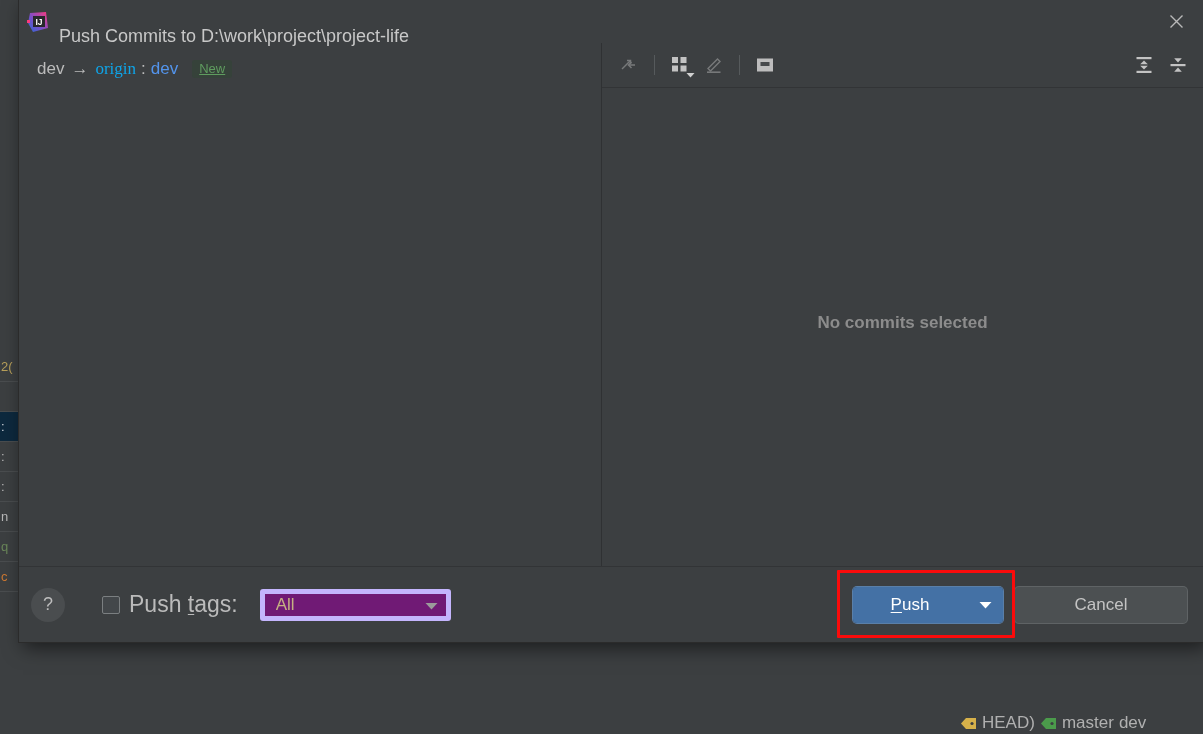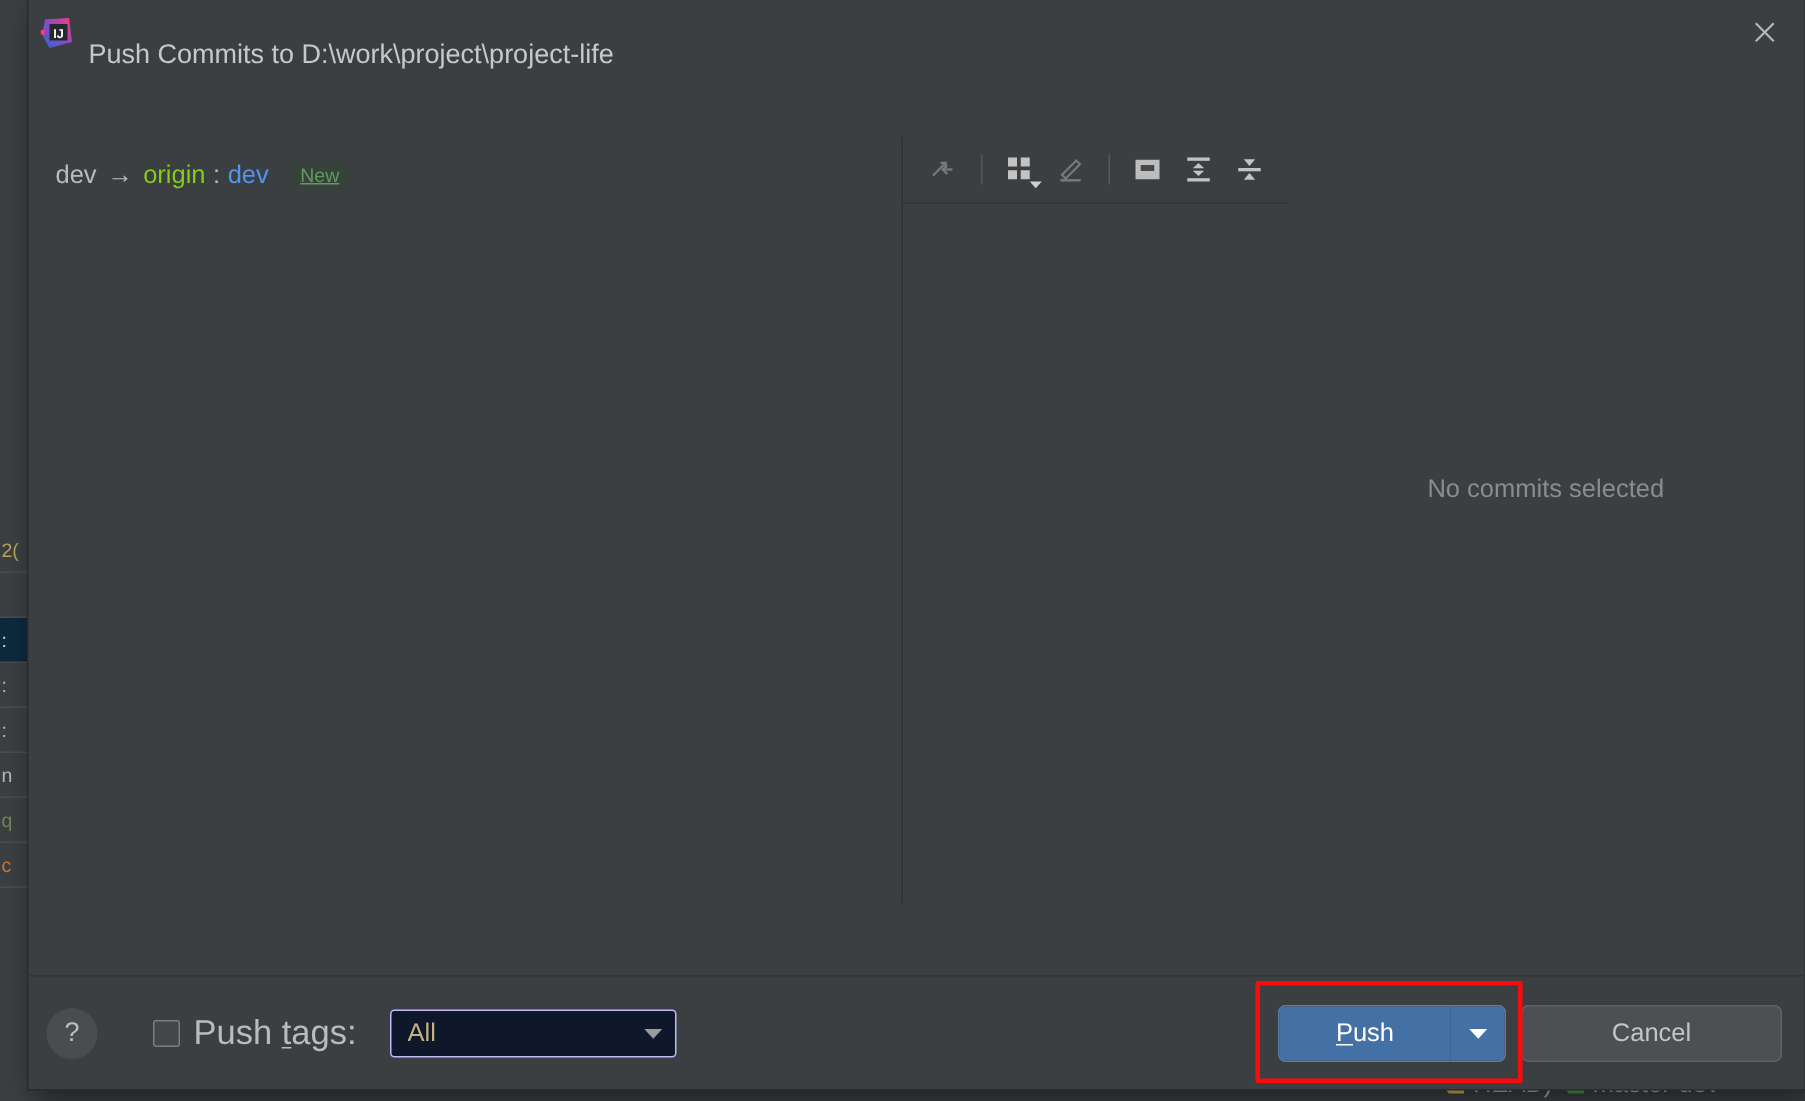--- a/index.html
+++ b/index.html
@@ -94,27 +94,26 @@
   }
   .tag-ico { display: inline-block; width: 17px; height: 13px; }
   .tag-ico svg { display: block; }
 
   
   #push-dialog {
     position: absolute;
     left: 19px;
     top: 0;
     width: 1184px;
-    height: 726px;
+    height: 642px;
     background: #3c3f41;
     box-shadow: 0 0 0 1px #2b2b2b, 4px 6px 18px rgba(0,0,0,.55);
     display: flex;
     flex-direction: column;
     box-sizing: border-box;
-    gap: 48px;
   }
 
   
   .dlg-titlebar {
     height: 43px;
     flex: 0 0 43px;
     display: flex;
     align-items: center;
     padding: 0 0 0 8px;
     box-sizing: border-box;
@@ -167,43 +166,44 @@
     font-size: 17px;
     white-space: nowrap;
   }
   .spec-src { color: #bbbbbb; }
   .spec-arrow {
     color: #bbbbbb;
     margin: 0 7px;
     font-size: 17px;
     display: inline-block;
   }
-  .spec-remote { color: #84cc16; }
+  .spec-remote { color: #0ea5e9; font-family: Liberation Serif, serif; }
   .spec-colon { color: #bbbbbb; margin: 0 5px; }
   .spec-branch { color: #5394ec; }
   .new-badge {
     margin-left: 14px;
     background: #36423a;
     color: #5f9c5f;
     font-size: 13px;
     padding: 2px 7px 3px;
     border-radius: 3px;
     line-height: 1;
     text-decoration: underline;
   }
   .commit-list {
     flex: 1 1 auto;
     min-height: 0;
   }
 
   .right-pane {
     flex: 1 1 auto;
     display: flex;
-    flex-direction: row;
+    flex-direction: column;
     min-width: 0;
+    font-weight: bold;
   }
   .detail-toolbar {
     height: 45px;
     flex: 0 0 45px;
     display: flex;
     align-items: center;
     border-bottom: 1px solid #323436;
     padding: 0 8px 0 10px;
     box-sizing: border-box;
   }
@@ -284,23 +284,23 @@
   .cb-label {
     font-size: 23px;
     color: #bbbbbb;
     white-space: nowrap;
   }
   .cb-label u { text-decoration-thickness: 1px; text-underline-offset: 2px; }
   .combo {
     margin-left: 13px;
     width: 191px;
     height: 32px;
-    border: 1px solid #c4b5fd;
+    border: 5px solid #c4b5fd;
     border-radius: 3px;
-    background: #0f172a;
+    background: #701a75;
     display: flex;
     align-items: center;
     padding: 0 8px 0 11px;
     box-sizing: border-box;
     cursor: default;
   }
   .combo-val {
     flex: 1 1 auto;
     font-size: 17px;
     color: #c5b182;

